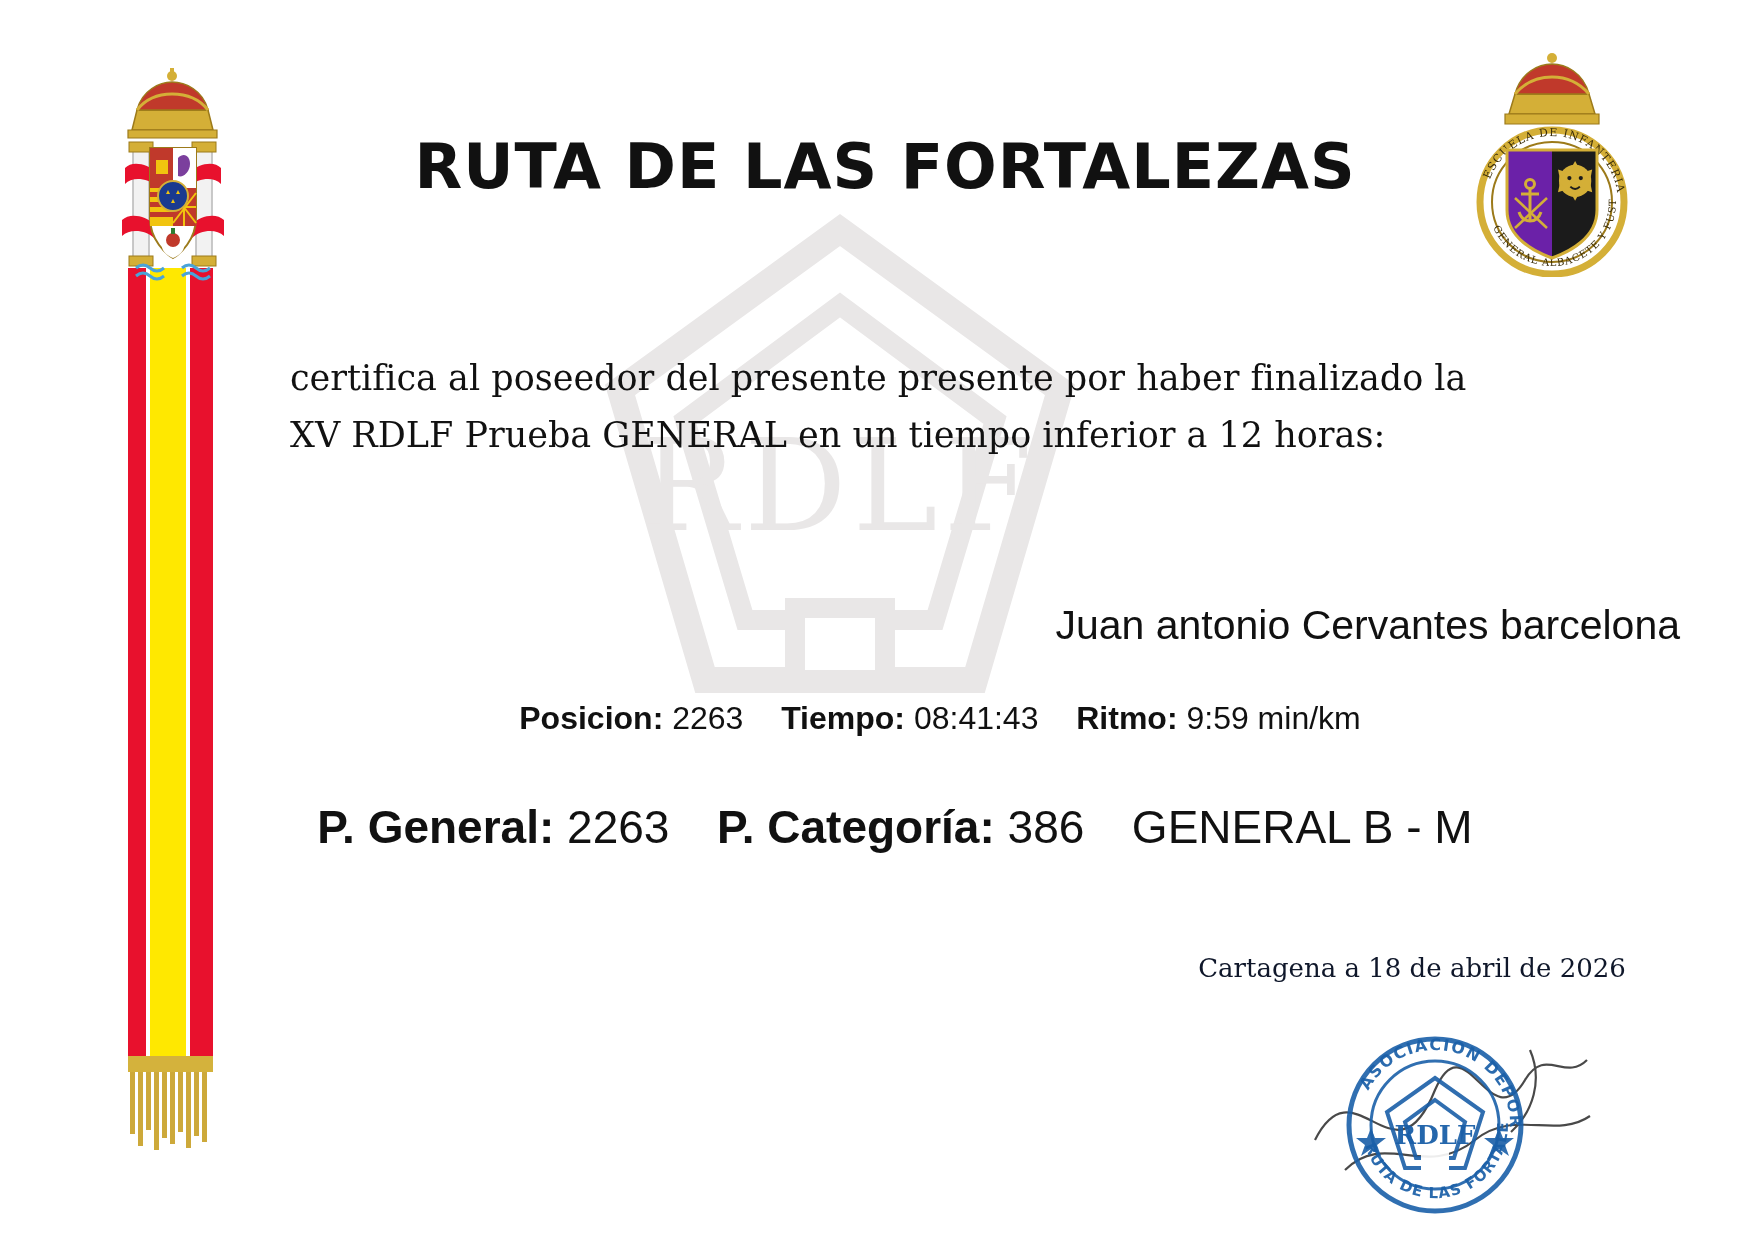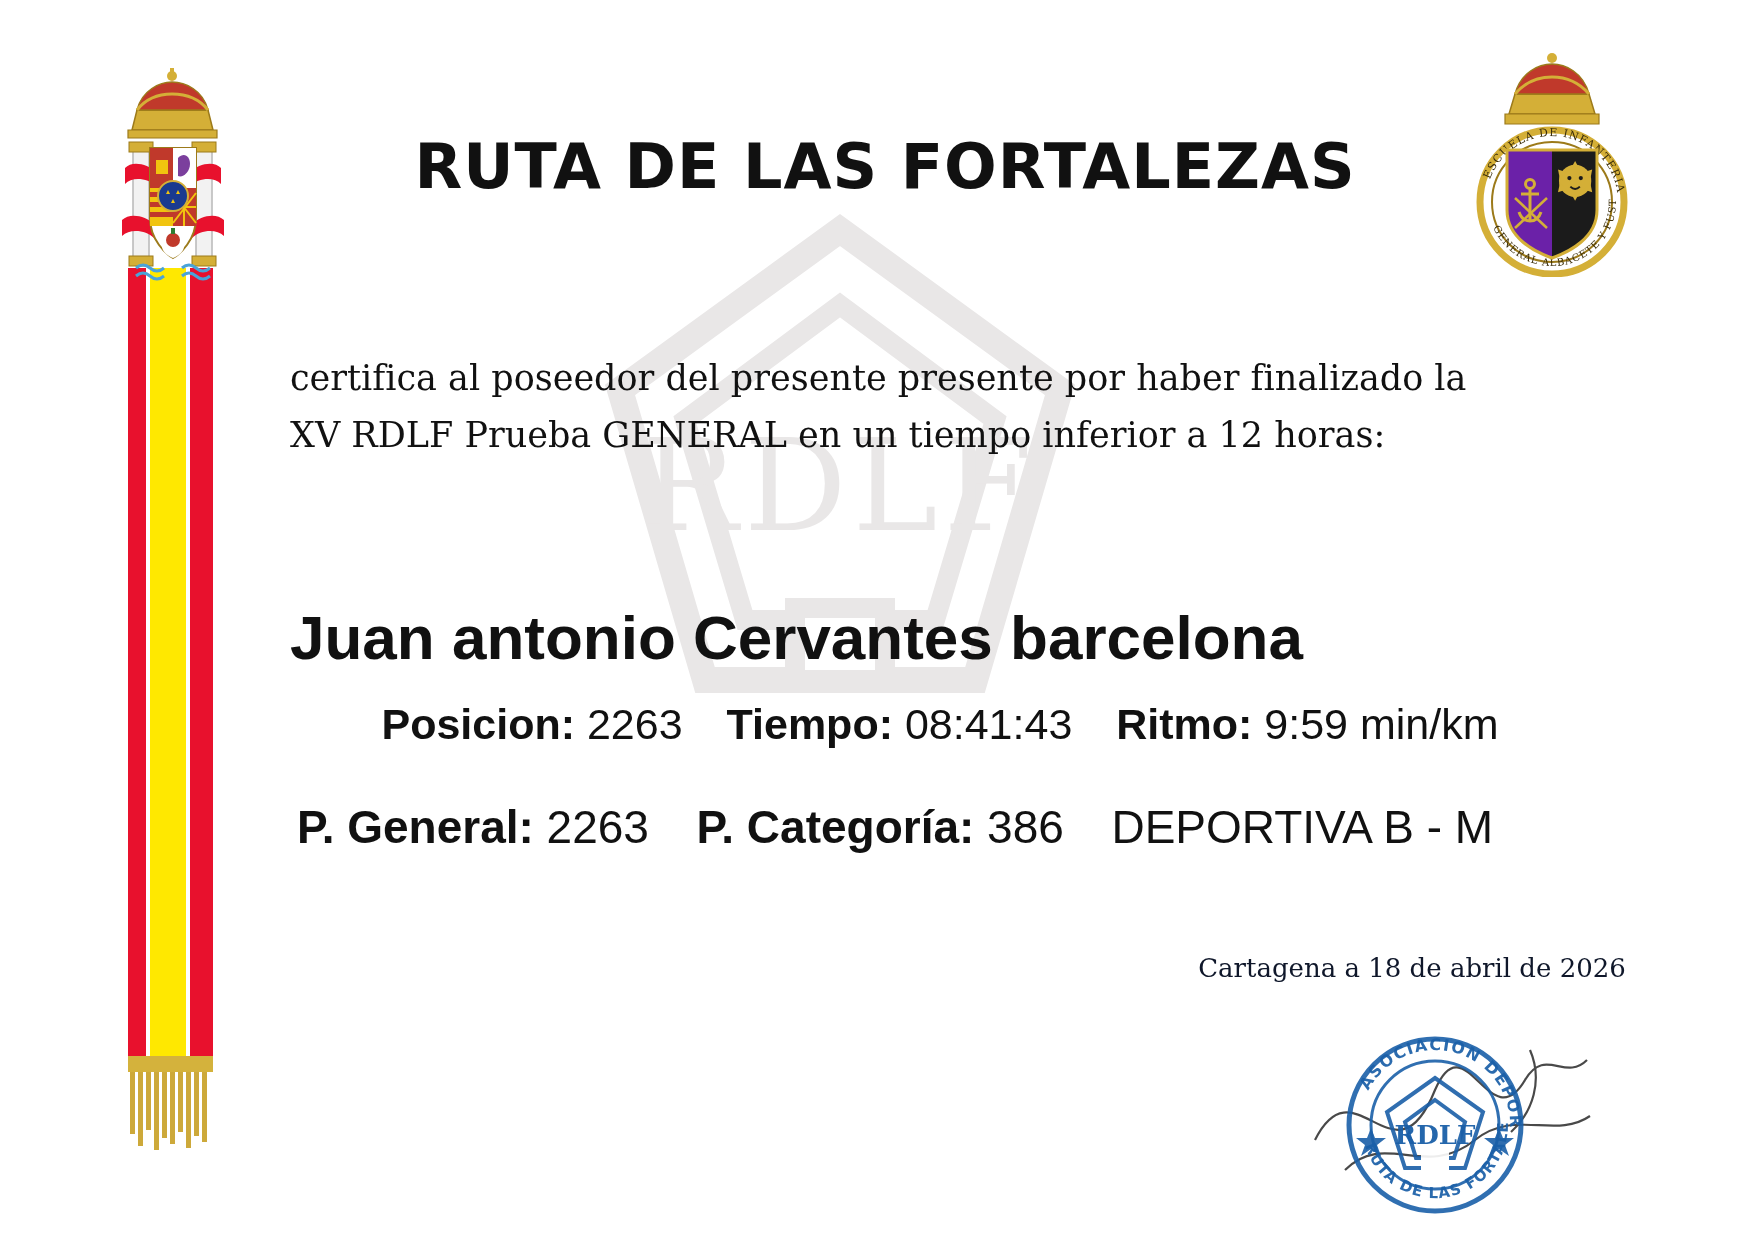--- a/index.html
+++ b/index.html
@@ -105,36 +105,35 @@
     color: #111;
   }
   .paragraph div { white-space: nowrap; }
 
   
   .runner-name {
     position: absolute;
     left: 290px;
     top: 602px;
     width: 1390px;
-    text-align: left;
-    font-size: 62px;
+    text-align: right;
+    font-size: 41px;
     color: #111;
     z-index: 4;
     white-space: nowrap;
-    font-weight: bold;
   }
 
   
   .results-line {
     position: absolute;
     left: 200px;
     top: 700px;
     width: 1480px;
     text-align: center;
-    font-size: 43px;
+    font-size: 32px;
     color: #111;
     z-index: 4;
     white-space: nowrap;
   }
   .results-line .lbl { font-weight: bold; }
   .results-line .gap { display: inline-block; width: 20px; }
 
   
   .results-line2 {
     position: absolute;
@@ -350,21 +349,21 @@
 
 <div class="results-line2">
   <span class="lbl">P. General:</span>
   <span> </span>
   <span>2263</span>
   <span class="gap"></span>
   <span class="lbl">P. Categoría:</span>
   <span> </span>
   <span>386</span>
   <span class="gap"></span>
-  <span>DEPORTIVA B - M</span>
+  <span>GENERAL B - M</span>
 </div>
 
 <div class="footer">
   <div>Cartagena a 18 de abril de 2026</div>
 </div>
 
 <div class="stamp">
   <svg viewBox="0 0 330 205" width="330" height="205" aria-hidden="true">
 
     <g stroke="#2a2a2a" stroke-width="2.2" fill="none" opacity="0.85">

